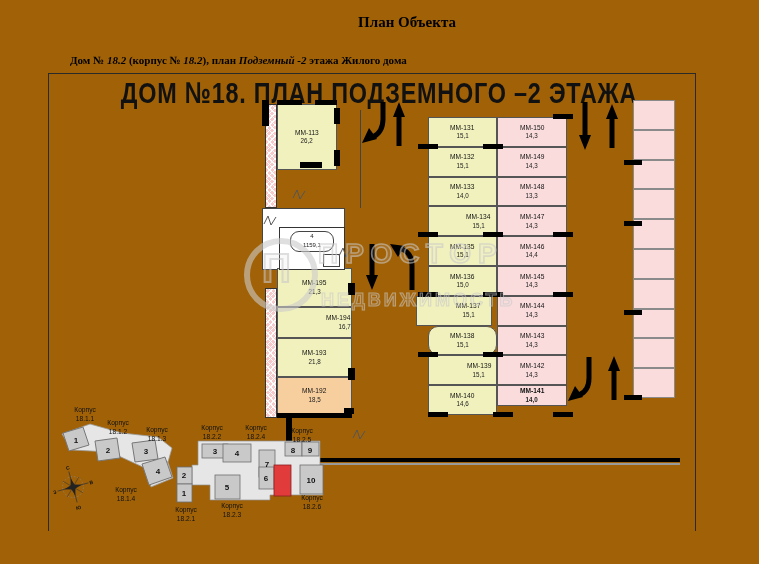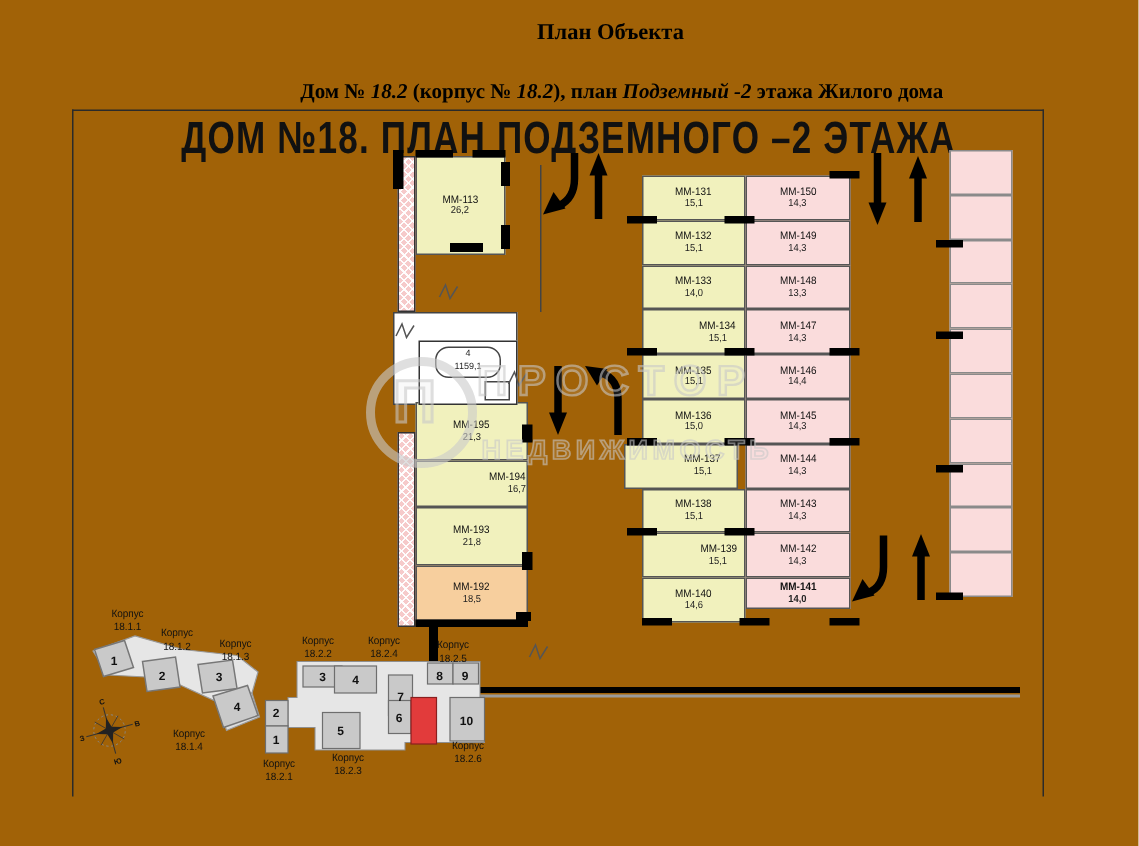--- a/index.html
+++ b/index.html
@@ -1,21 +1,21 @@
 <!DOCTYPE html>
 <html><head>
 <meta charset="utf-8">
 <style>
   html,body{margin:0;padding:0;background:#fff;}
   .page{position:relative;width:759px;height:564px;background:#a16207;overflow:hidden;
         font-family:"Liberation Sans",sans-serif;}
   .doc-title{position:absolute;left:0;right:0;top:14px;text-align:center;text-indent:55px;
         font-family:"Liberation Serif",serif;font-weight:bold;font-size:15px;color:#000;}
-  .doc-subtitle{position:absolute;left:0;right:0;top:54px;text-align:center;text-indent:70px;
-        font-family:"Liberation Serif",serif;font-weight:bold;font-size:14px;color:#000;}
+  .doc-subtitle{position:absolute;left:0;right:0;top:54px;text-indent:70px;
+        font-family:"Liberation Serif",serif;font-weight:bold;font-size:11px;color:#000;}
   .doc-subtitle .it{font-style:italic;}
   .frame{position:absolute;left:48px;top:73px;width:646px;height:457px;z-index:5;
         border-left:1.5px solid #2a2a2a;border-top:1.5px solid #2a2a2a;border-right:1.5px solid #2a2a2a;}
   .plan-title-wrap{position:absolute;left:48px;top:76px;width:646px;text-align:center;z-index:6;}
   .plan-title{display:inline-block;white-space:nowrap;font-size:30px;font-weight:700;
         letter-spacing:1px;color:#111;transform:scaleX(.78);transform-origin:center;}
   .cell{position:absolute;box-sizing:border-box;border:1px solid #555;z-index:10;
         display:flex;flex-direction:column;align-items:center;justify-content:center;}
   .yellow{background:#f1f1bd;}
   .pink{background:#fadcdc;}
@@ -106,21 +106,21 @@
         <div class="sar">15,1</div>
       </div>
       <div class="cell yellow" style="left: 428px; top: 266px; width: 69px; height: 29.8px;">
         <div class="sid">ММ-136</div>
         <div class="sar">15,0</div>
       </div>
       <div class="cell yellow" style="left: 416px; top: 295.8px; width: 76px; height: 29.8px; padding-left: 29px;">
         <div class="sid">ММ-137</div>
         <div class="sar">15,1</div>
       </div>
-      <div class="cell yellow" style="left: 428px; top: 325.6px; width: 69px; height: 29.8px;">
+      <div class="cell yellow" style="left: 428px; top: 325.6px; width: 69px; height: 29.8px; border-radius: 10px;">
         <div class="sid">ММ-138</div>
         <div class="sar">15,1</div>
       </div>
       <div class="cell yellow" style="left: 428px; top: 355.4px; width: 69px; height: 29.8px; padding-left: 33px;">
         <div class="sid">ММ-139</div>
         <div class="sar">15,1</div>
       </div>
       <div class="cell yellow" style="left: 428px; top: 385.2px; width: 69px; height: 29.8px;">
         <div class="sid">ММ-140</div>
         <div class="sar">14,6</div>

